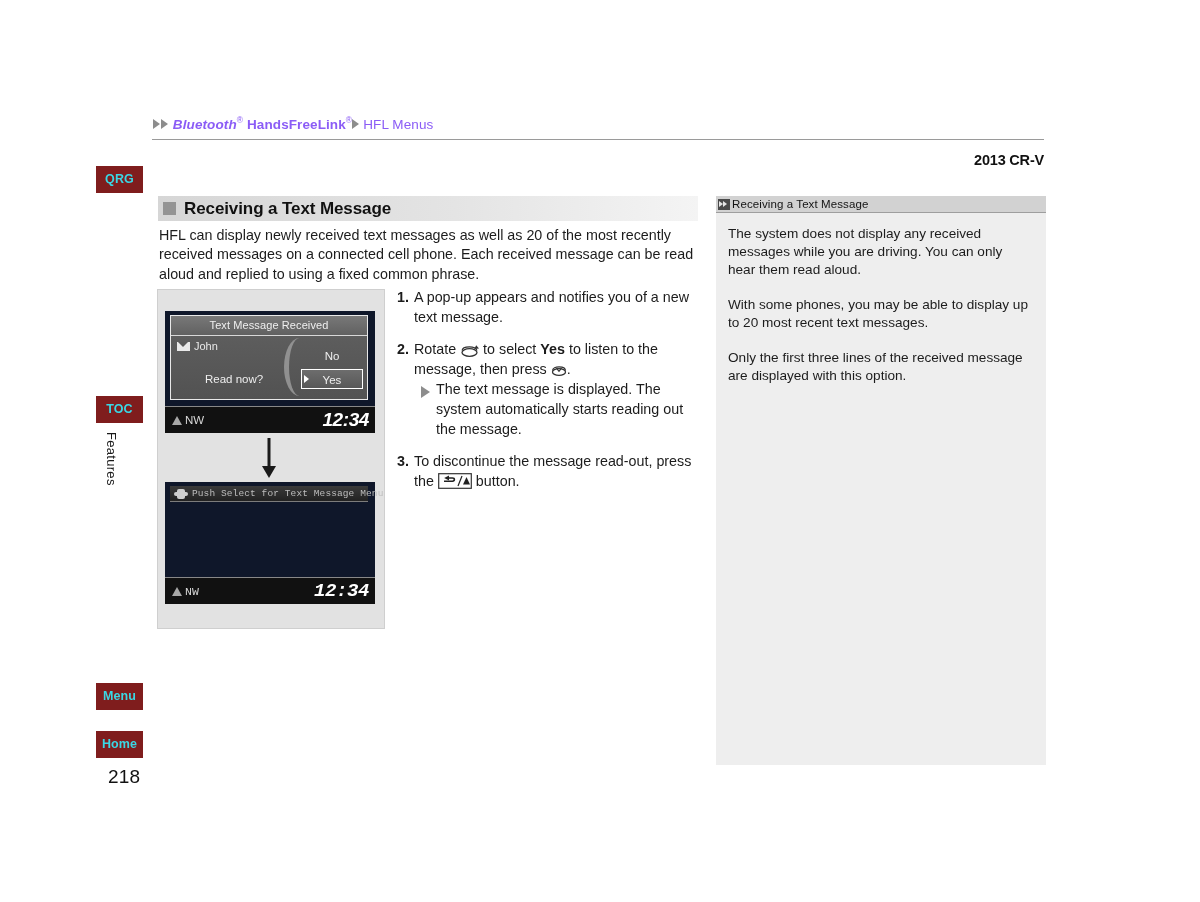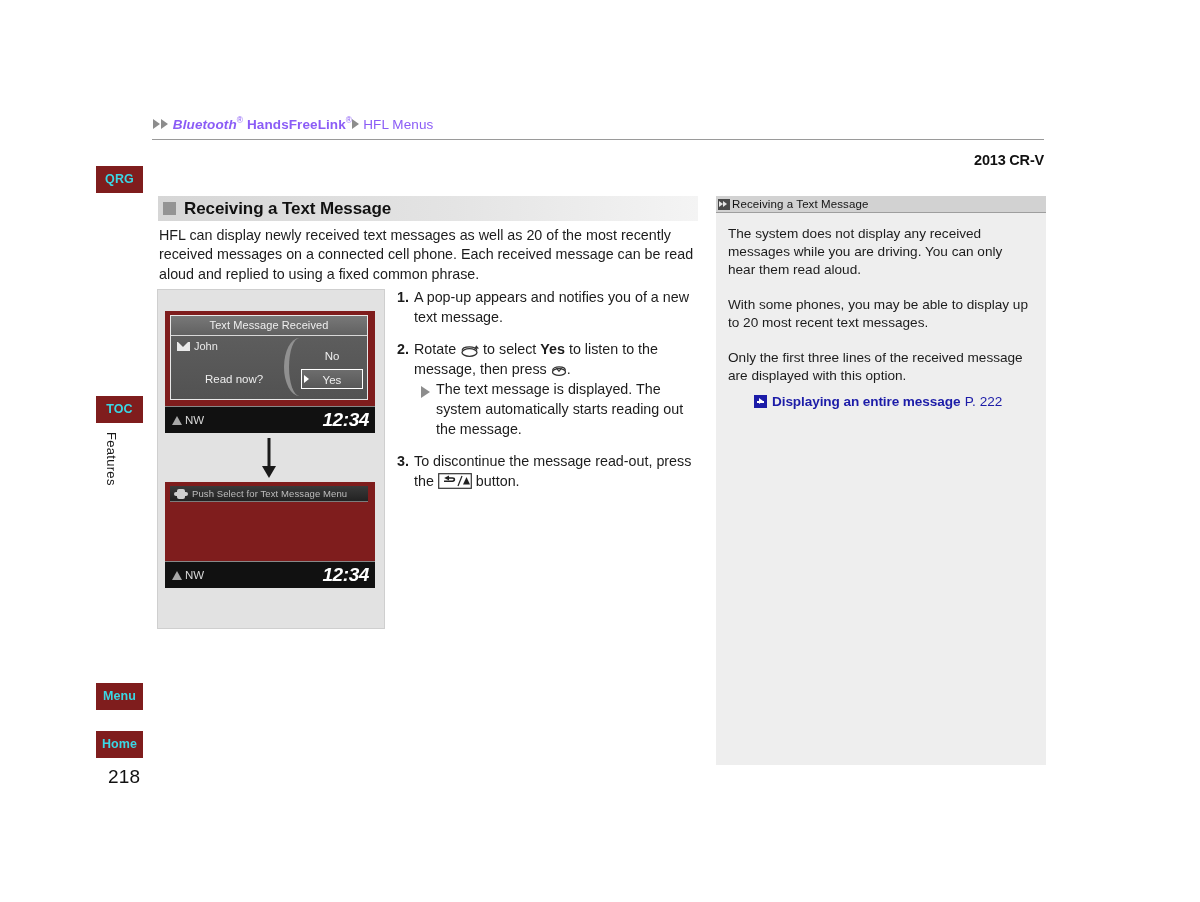--- a/index.html
+++ b/index.html
@@ -142,24 +142,24 @@
     width: 226px;
     height: 338px;
     background: #e2e2e2;
     border: 1px solid #cfcfcf;
   }
 
   .navscreen {
     position: absolute;
     left: 7px;
     width: 210px;
-    background: #7f1d1d;
+    background: #0f172a;
   }
   #navscreen-1 { top: 21px; height: 122px; }
-  #navscreen-2 { top: 192px; height: 106px; }
+  #navscreen-2 { top: 192px; height: 122px; font-family: Liberation Mono, monospace; }
 
   
   .ns-popup {
     position: absolute;
     left: 5px; top: 4px;
     width: 198px;
     height: 85px;
     border: 1.5px solid #e8e8e8;
     box-sizing: border-box;
     background: linear-gradient(to bottom, #6a6a6a 0%, #5a5a5a 100%);
@@ -591,18 +591,14 @@
 
 <div id="info-panel">
   <div id="info-header">
     <span class="chev-icon"></span>
     <span id="info-header-title">Receiving a Text Message</span>
   </div>
   <div id="info-body">
     <p class="info-para">The system does not display any received messages while you are driving. You can only hear them read aloud.</p>
     <p class="info-para">With some phones, you may be able to display up to 20 most recent text messages.</p>
     <p class="info-para">Only the first three lines of the received message are displayed with this option.</p>
-    <div id="info-link-row">
-      <span class="link-arrow-icon"></span>
-      <span><span id="info-link-text">Displaying an entire message</span> <span id="info-link-page">P. 222</span></span>
-    </div>
   </div>
 </div>
 
 </body></html>

